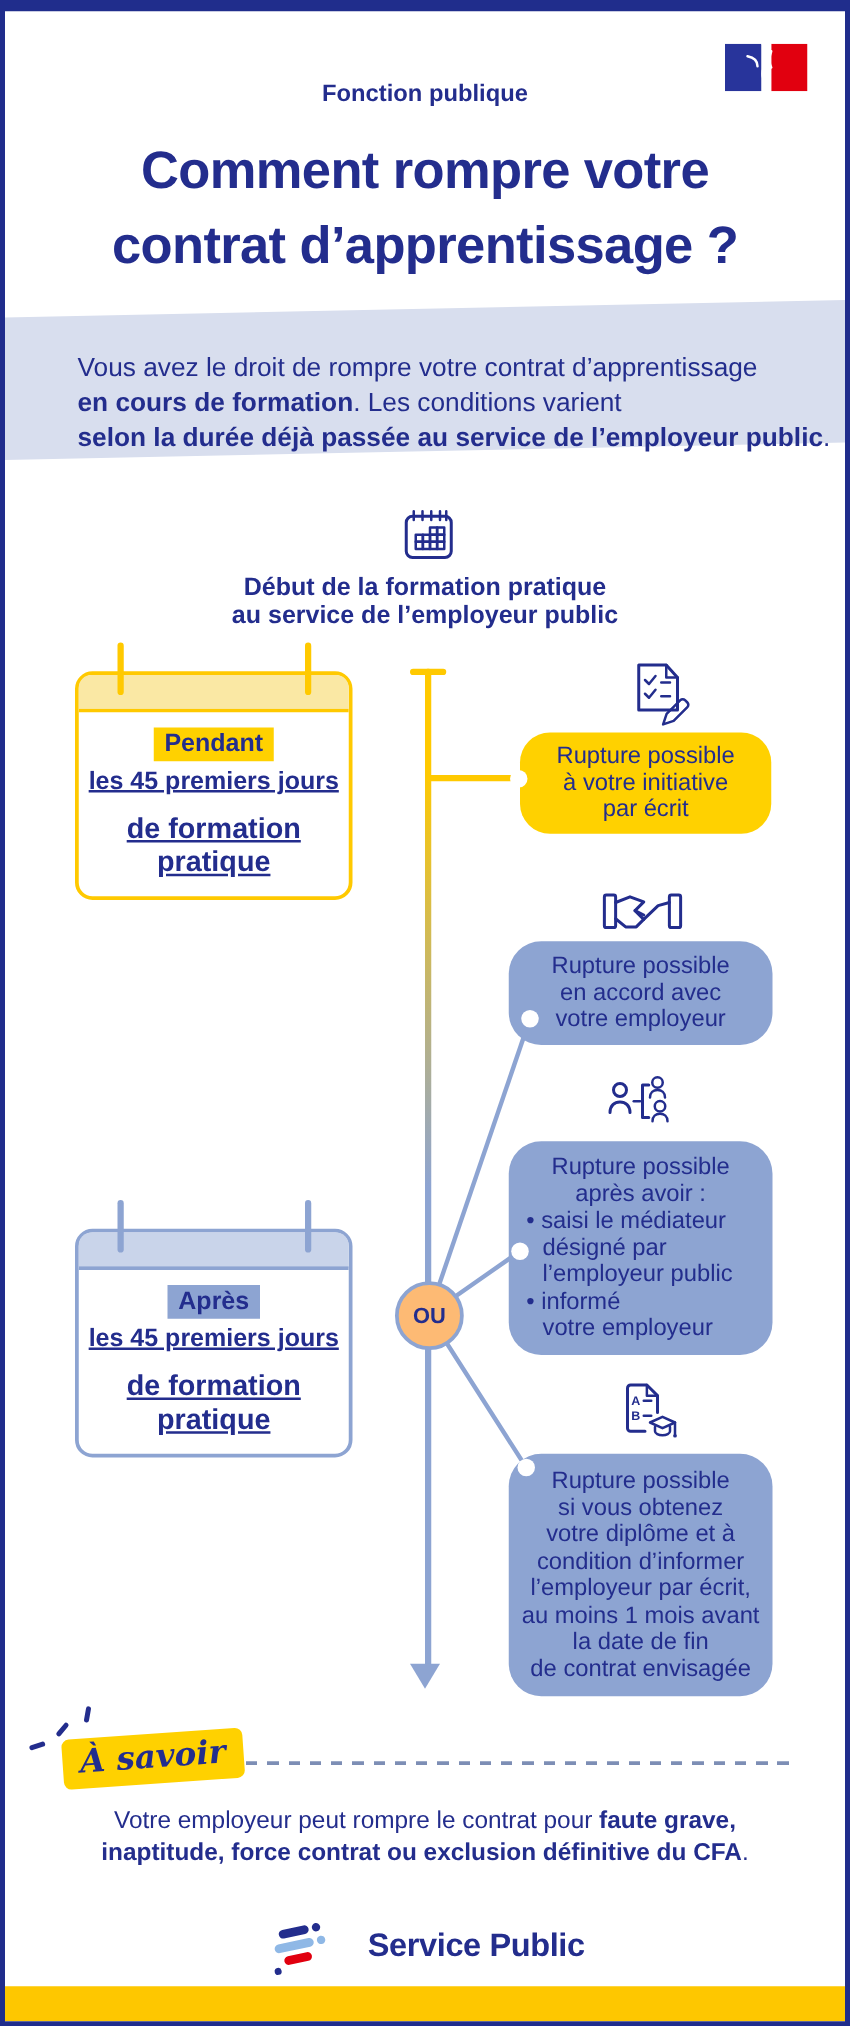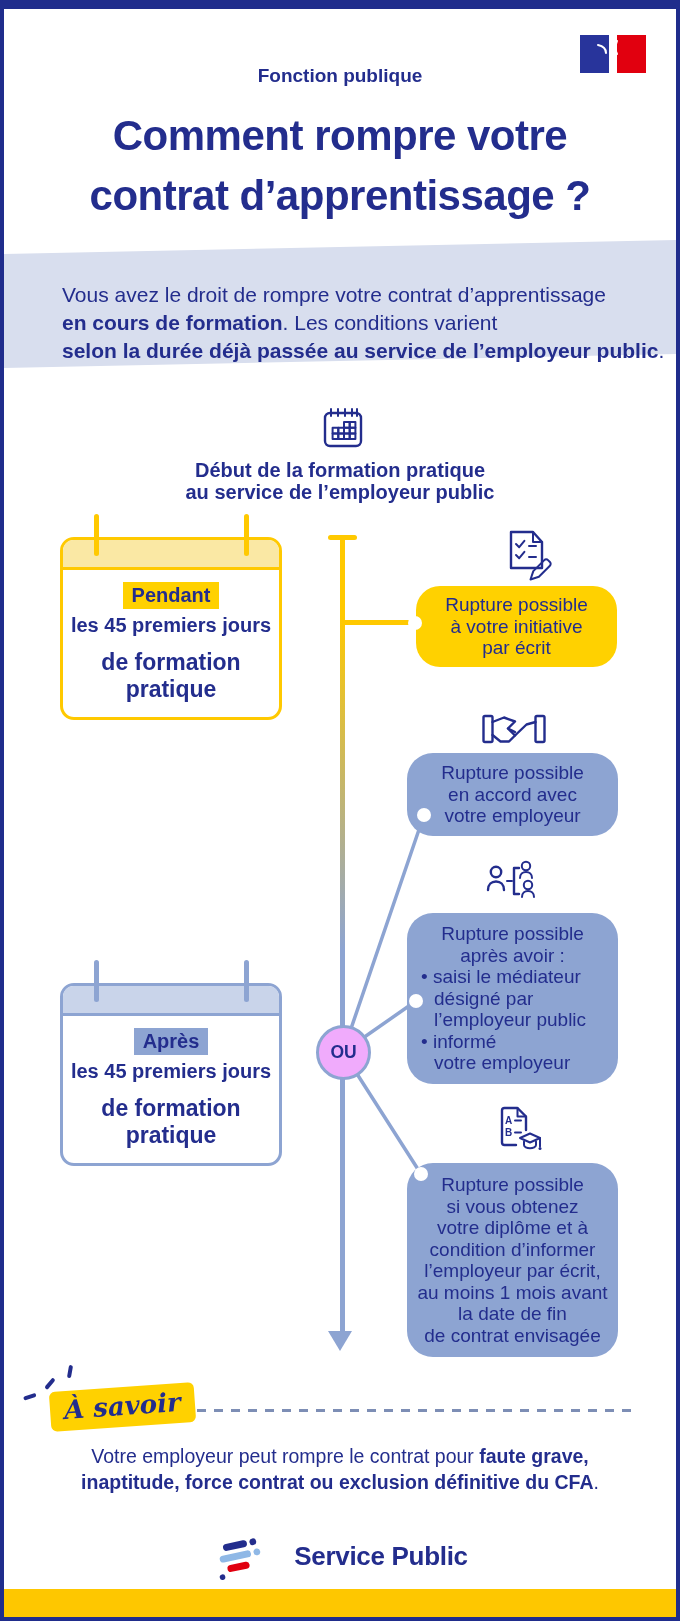--- a/index.html
+++ b/index.html
@@ -46,21 +46,21 @@
   .arrowhead{left:324px;top:1322px;width:0;height:0;z-index:1;
     border-left:12px solid transparent;border-right:12px solid transparent;
     border-top:20px solid var(--blue-muted);}
   .connector-lines{left:0;top:0;width:680px;height:1621px;z-index:1;pointer-events:none;}
   .connector-yellow{left:338px;top:611px;width:76px;height:4.5px;
     background:var(--yellow-border);z-index:1;}
 
   
   .cal-card{width:222px;border-radius:14px;background:#fff;z-index:2;text-align:center;}
   .cal-card .cal-band{height:30px;border-radius:10px 10px 0 0;}
-  .cal-body{padding:12px 2px 14px;}
+  .cal-body{padding:12px 2px 14px;text-decoration:underline;}
   .cal-highlight{display:inline-block;padding:2px 9px;font-size:20px;font-weight:bold;}
   .cal-line2{font-size:20px;font-weight:bold;margin-top:5px;}
   .cal-line3{font-size:23px;font-weight:bold;margin-top:12px;}
   .peg{width:4.5px;height:42px;border-radius:3px;z-index:3;}
 
   .pendant-card{left:56px;top:528px;border:3px solid var(--yellow-border);}
   .pendant-card .cal-band{background:var(--yellow-light);border-bottom:3px solid var(--yellow-border);}
   .pendant-card .cal-highlight{background:var(--yellow);}
   .peg-yellow{background:var(--yellow-border);top:505px;}
   .apres-card{left:56px;top:974px;border:3px solid var(--blue-muted);}
@@ -75,21 +75,21 @@
                  padding:8px 2px;border-radius:24px;}
   .bubble-accord{left:403px;top:744px;width:211px;background:var(--blue-muted);padding:9px 2px;}
   .bubble-mediateur{left:403px;top:904px;width:211px;background:var(--blue-muted);padding:10px 6px;}
   .bubble-diplome{left:403px;top:1154px;width:211px;background:var(--blue-muted);padding:11px 0px;}
   .bullets{text-align:left;margin-left:8px;}
   .bullet{padding-left:13px;text-indent:-13px;}
   .bullet::before{content:"• ";}
 
   .dot{width:14px;height:14px;border-radius:50%;background:#fff;z-index:5;}
   .ou-circle{left:312px;top:1016px;width:55px;height:55px;border-radius:50%;
-    background:#f0abfc;border:3.5px solid var(--blue-muted);z-index:3;
+    background:#fdba74;border:3.5px solid var(--blue-muted);z-index:3;
     display:flex;align-items:center;justify-content:center;
     font-size:17.5px;font-weight:bold;color:var(--navy);}
 
   
   .spark{width:3.5px;height:13px;background:var(--navy);border-radius:2px;z-index:2;}
   .badge{left:46px;top:1378px;background:var(--yellow);padding:4px 14px 6px;
     border-radius:6px;transform:rotate(-4deg);z-index:2;
     font-family:"DejaVu Serif",serif;font-style:italic;font-weight:bold;font-size:26px;}
   .dashes{left:176px;top:1400px;width:452px;height:3px;
     background:repeating-linear-gradient(90deg,var(--dash) 0 9px,transparent 9px 17px);}

